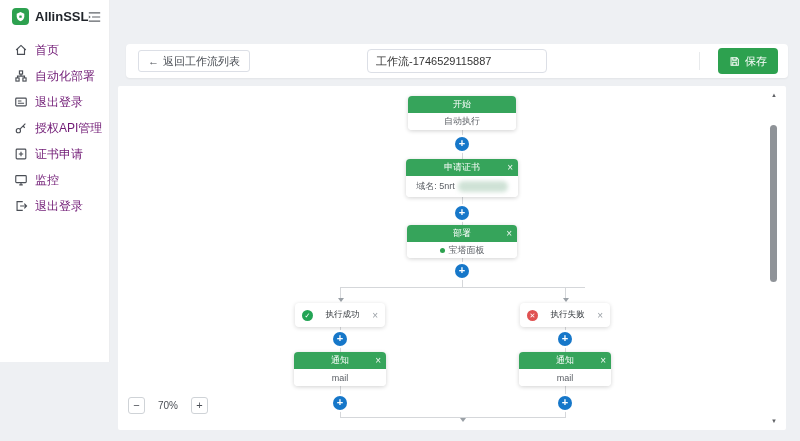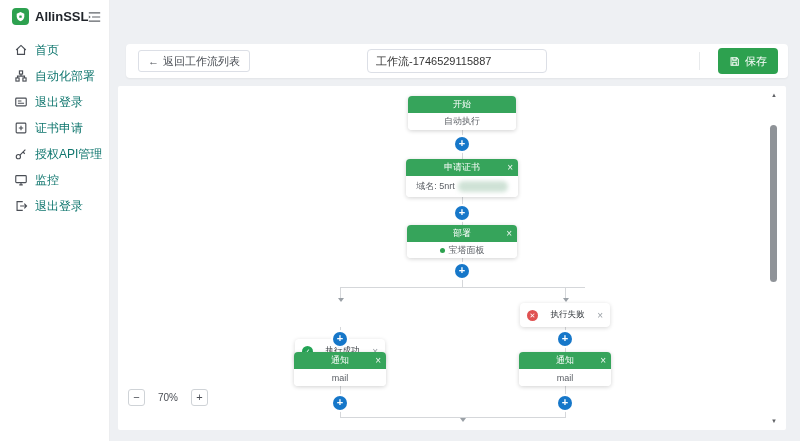--- a/index.html
+++ b/index.html
@@ -1,27 +1,27 @@
 <!DOCTYPE html>
 <html><head>
 <meta charset="utf-8">
 <style>
   * { margin:0; padding:0; box-sizing:border-box; }
   html,body { width:800px; height:441px; overflow:hidden; }
   body { font-family:"Liberation Sans","DejaVu Sans",sans-serif; background:#eef0f3; }
   .stage { position:relative; width:800px; height:441px; }
 
   
-  .sidebar { position:absolute; left:0; top:0; width:110px; height:441px; background:#fff; border-right:1px solid #ecedef; z-index:5; }
+  .sidebar { position:absolute; left:0; top:0; width:110px; height:362px; background:#fff; border-right:1px solid #ecedef; z-index:5; }
   .logo-row { display:flex; align-items:center; padding:8px 8px 0 12px; }
   .logo-badge { width:17px; height:17px; border-radius:4px; background:#2da14f; display:flex; align-items:center; justify-content:center; flex:0 0 auto; }
   .brand { font-size:13px; font-weight:bold; color:#1f2329; margin-left:6px; flex:1; }
   .collapse-btn { color:#5f6368; display:flex; cursor:pointer; }
   .nav { margin-top:12px; }
-  .nav-item { display:flex; align-items:center; height:26px; padding-left:14px; font-size:12px; color:#0f766e; cursor:pointer; }
+  .nav-item { display:flex; align-items:center; height:26px; padding-left:14px; font-size:12px; color:#701a75; cursor:pointer; }
   .nav-item svg { margin-right:7px; flex:0 0 auto; }
   .nav-label { white-space:nowrap; }
 
   
   .topbar { position:absolute; left:110px; top:0; width:690px; height:28px; background:#fff; }
   .version { position:absolute; right:14px; top:8px; font-size:10px; color:#5f6368; }
 
   
   .toolbar { position:absolute; left:126px; top:44px; width:662px; height:34px; background:#fff; border-radius:4px; box-shadow:0 1px 2px rgba(0,0,0,.05); }
   .back-btn { position:absolute; left:12px; top:6px; height:22px; display:flex; align-items:center; padding:0 9px; border:1px solid #dcdfe6; border-radius:3px; background:#fff; font-size:11px; color:#4a4e55; cursor:pointer; }
@@ -49,21 +49,21 @@
   .st-ok { background:#23a455; }
   .st-err { background:#e05252; }
   .branch-label { flex:1; text-align:center; font-size:8.5px; color:#3c4045; }
   .branch-close { font-size:10px; color:#9aa0a6; cursor:pointer; }
 
   .redacted { display:inline-block; width:50px; height:11px; margin-left:3px; border-radius:6px; background:#cfe2d6; filter:blur(2px); }
   .provider-dot { width:5px; height:5px; border-radius:50%; background:#2da14f; margin-right:4px; }
 
   .zoom-ctl { position:absolute; left:10px; bottom:15px; display:flex; align-items:center; z-index:4; }
   .zoom-btn { width:17px; height:17px; border:1px solid #cfd3d7; border-radius:3px; background:#fff; font-size:11px; line-height:15px; text-align:center; color:#4a4e55; cursor:pointer; }
-  .zoom-level { font-size:10px; color:#4a4e55; margin:12px 13px; }
+  .zoom-level { font-size:10px; color:#4a4e55; margin:4px 13px; }
 
   .scrollbar { position:absolute; right:6px; top:4px; width:12px; height:336px; z-index:4; }
   .sb-arrow { position:absolute; left:0; width:12px; text-align:center; font-size:6px; color:#606266; cursor:pointer; }
   .sb-thumb { position:absolute; left:2px; width:7px; border-radius:4px; background:#8f9398; cursor:pointer; }
 </style>
 </head>
 <body>
 
 <div class="stage">
 
@@ -101,31 +101,31 @@
       </div>
       <div class="nav-item">
         <svg width="14" height="14" viewBox="0 0 16 16" fill="none" stroke="#4a4e55" stroke-width="1.3">
             <rect x="2" y="3.5" width="12" height="9" rx="1"></rect>
             <path d="M4.5 6.8h4M4.5 9.4h7"></path>
           </svg>
         <span class="nav-label">退出登录</span>
       </div>
       <div class="nav-item">
         <svg width="14" height="14" viewBox="0 0 16 16" fill="none" stroke="#4a4e55" stroke-width="1.3">
+            <circle cx="5" cy="11" r="2.4"></circle>
+            <path d="M6.8 9.2 13 3M10.3 5.7l2 2"></path>
+          </svg>
+        <span class="nav-label">授权API管理</span>
+      </div>
+      <div class="nav-item">
+        <svg width="14" height="14" viewBox="0 0 16 16" fill="none" stroke="#4a4e55" stroke-width="1.3">
             <rect x="2.5" y="2.5" width="11" height="11" rx="1"></rect>
             <path d="M8 5.5v5M5.5 8h5"></path>
           </svg>
         <span class="nav-label">证书申请</span>
-      </div>
-      <div class="nav-item">
-        <svg width="14" height="14" viewBox="0 0 16 16" fill="none" stroke="#4a4e55" stroke-width="1.3">
-            <circle cx="5" cy="11" r="2.4"></circle>
-            <path d="M6.8 9.2 13 3M10.3 5.7l2 2"></path>
-          </svg>
-        <span class="nav-label">授权API管理</span>
       </div>
       <div class="nav-item">
         <svg width="14" height="14" viewBox="0 0 16 16" fill="none" stroke="#4a4e55" stroke-width="1.3">
             <rect x="2" y="3" width="12" height="8" rx="1"></rect>
             <path d="M6 13.5h4M8 11.2v2.3"></path>
           </svg>
         <span class="nav-label">监控</span>
       </div>
       <div class="nav-item">
         <svg width="14" height="14" viewBox="0 0 16 16" fill="none" stroke="#4a4e55" stroke-width="1.3">
@@ -198,21 +198,21 @@
       <div class="node-head">
         <span>部署</span>
         <span class="node-close">×</span>
       </div>
       <div class="node-body" style="height:16px;">
         <span class="provider-dot"></span>
         <span>宝塔面板</span>
       </div>
     </div>
 
-    <div class="branch-card" style="left:177px; top:217px;margin-top:36px;">
+    <div class="branch-card" style="left:177px; top:217px;">
       <span class="st-ico st-ok">✓</span>
       <span class="branch-label">执行成功</span>
       <span class="branch-close">×</span>
     </div>
 
     <div class="branch-card" style="left:402px; top:217px;">
       <span class="st-ico st-err">✕</span>
       <span class="branch-label">执行失败</span>
       <span class="branch-close">×</span>
     </div>

